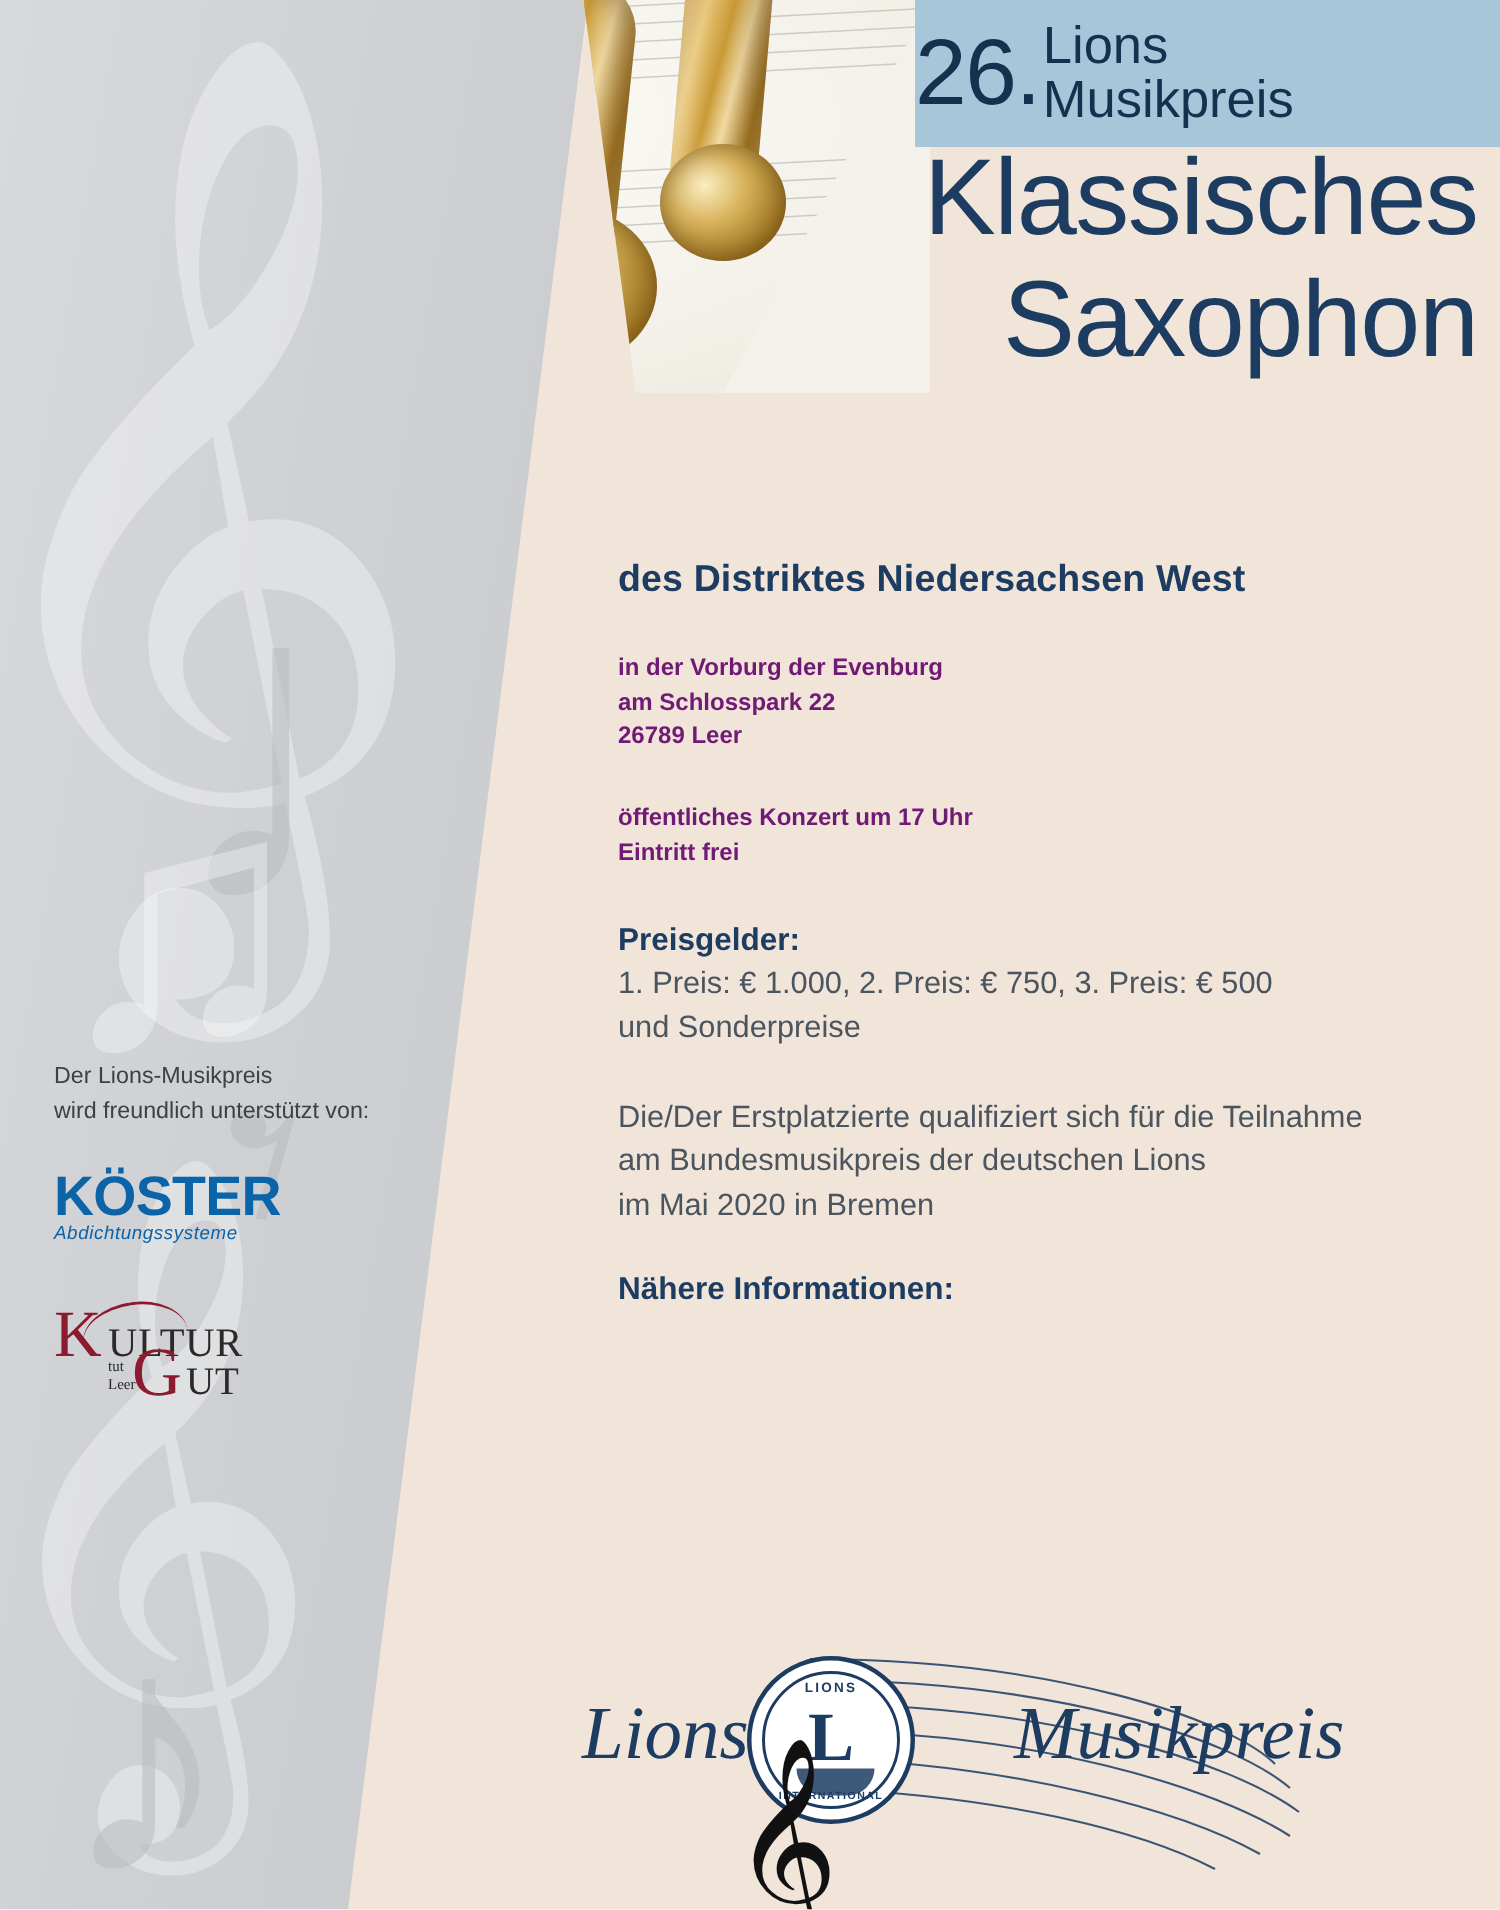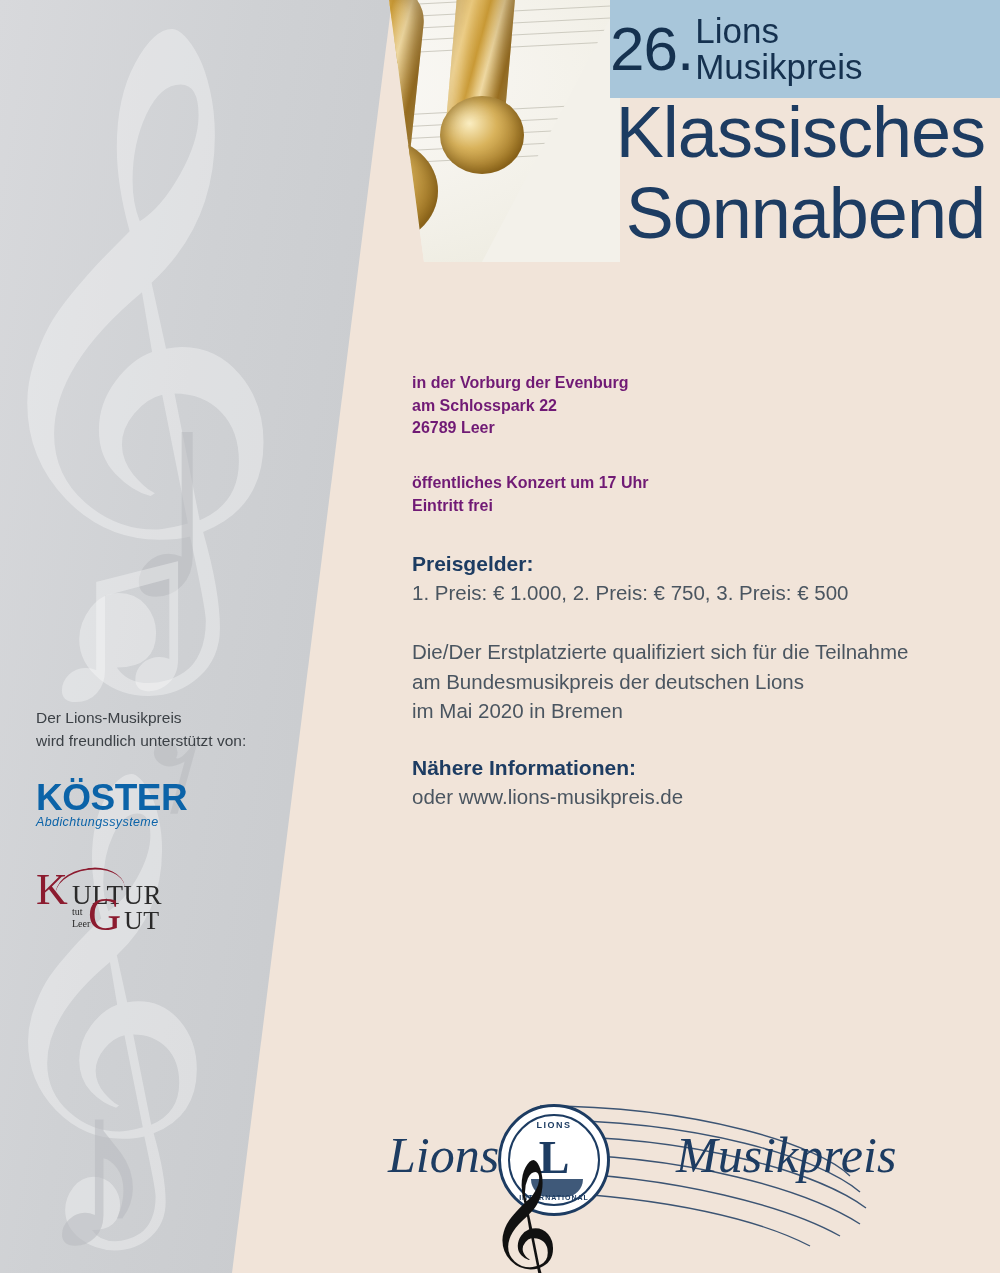--- a/index.html
+++ b/index.html
@@ -456,51 +456,52 @@
       <div class="badge-num">26.</div>
       <div class="badge-words">
         <div>Lions</div>
         <div>Musikpreis</div>
       </div>
     </div>
   </div>
 
   <div class="headline">
     <span>Klassisches</span>
-    <span>Sonnabend</span>
+    <span>Saxophon</span>
   </div>
 
   <div class="content">
 
+    <div class="sub">des Distriktes Niedersachsen West</div>
 
     <div class="blk">
       <div class="bold-line">in der Vorburg der Evenburg</div>
       <div class="bold-line">am Schlosspark 22</div>
       <div class="bold-line">26789 Leer</div>
     </div>
 
     <div class="blk" style="margin-top:32px;">
       <div class="bold-line">öffentliches Konzert um 17 Uhr</div>
       <div class="bold-line">Eintritt frei</div>
     </div>
 
     <div class="blk" style="margin-top:34px;">
       <div class="lead">Preisgelder:</div>
       <div class="reg">1. Preis: € 1.000, 2. Preis: € 750, 3. Preis: € 500</div>
+      <div class="reg">und Sonderpreise</div>
     </div>
 
     <div class="blk" style="margin-top:30px;">
       <div class="reg">Die/Der Erstplatzierte qualifiziert sich für die Teilnahme</div>
       <div class="reg">am Bundesmusikpreis der deutschen Lions</div>
       <div class="reg">im Mai 2020 in Bremen</div>
     </div>
 
     <div class="blk" style="margin-top:30px;">
       <div class="lead">Nähere Informationen:</div>
-      <div class="reg">oder www.lions-musikpreis.de</div>
     </div>
   </div>
 
   <div class="sponsors">
     <div class="sponsor-intro">
       <div>Der Lions-Musikpreis</div>
       <div>wird freundlich unterstützt von:</div>
     </div>
 
     <div class="logo-koester">

